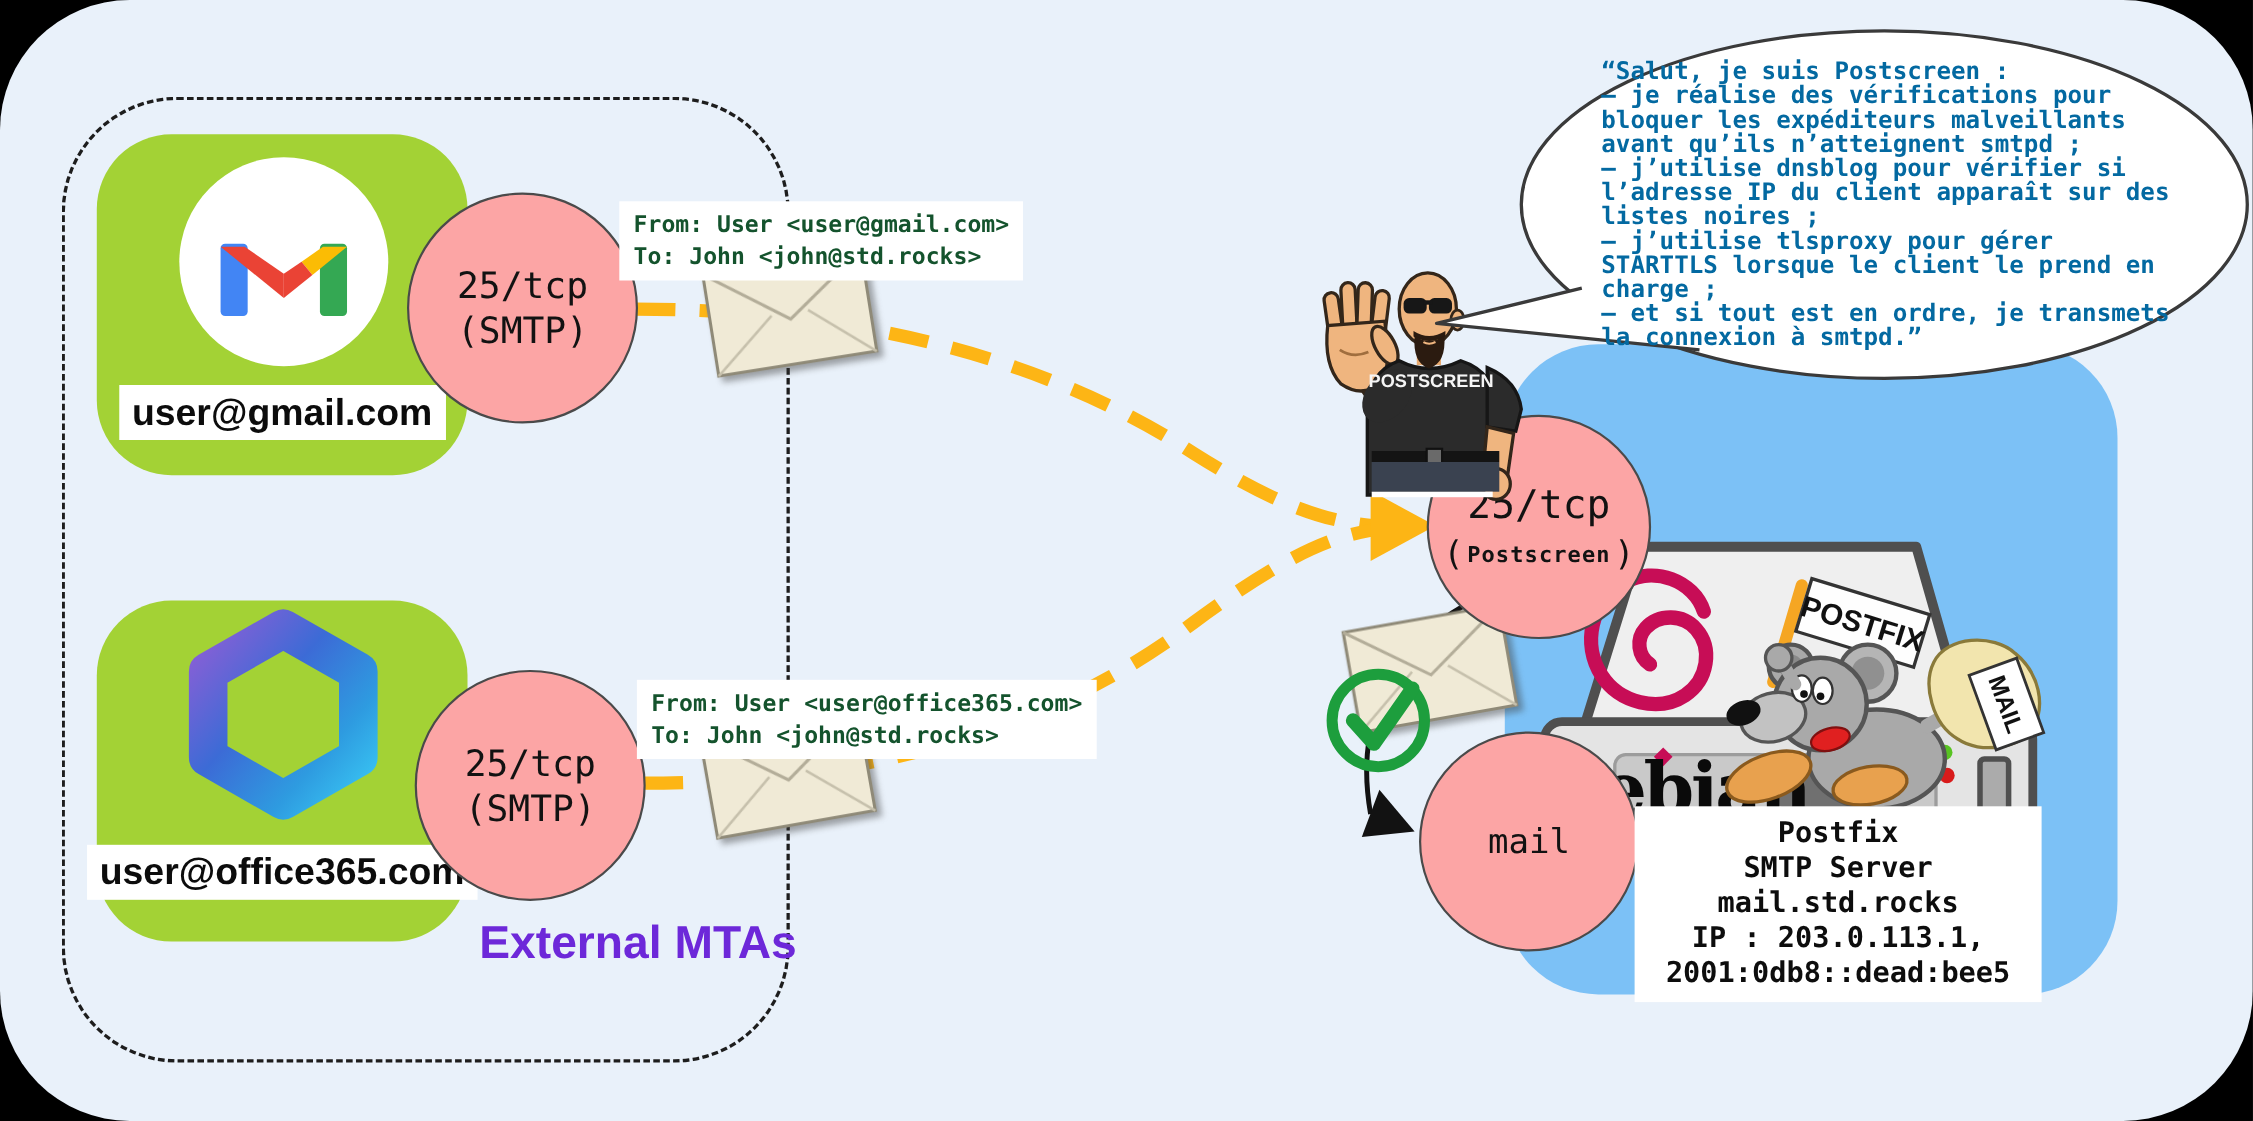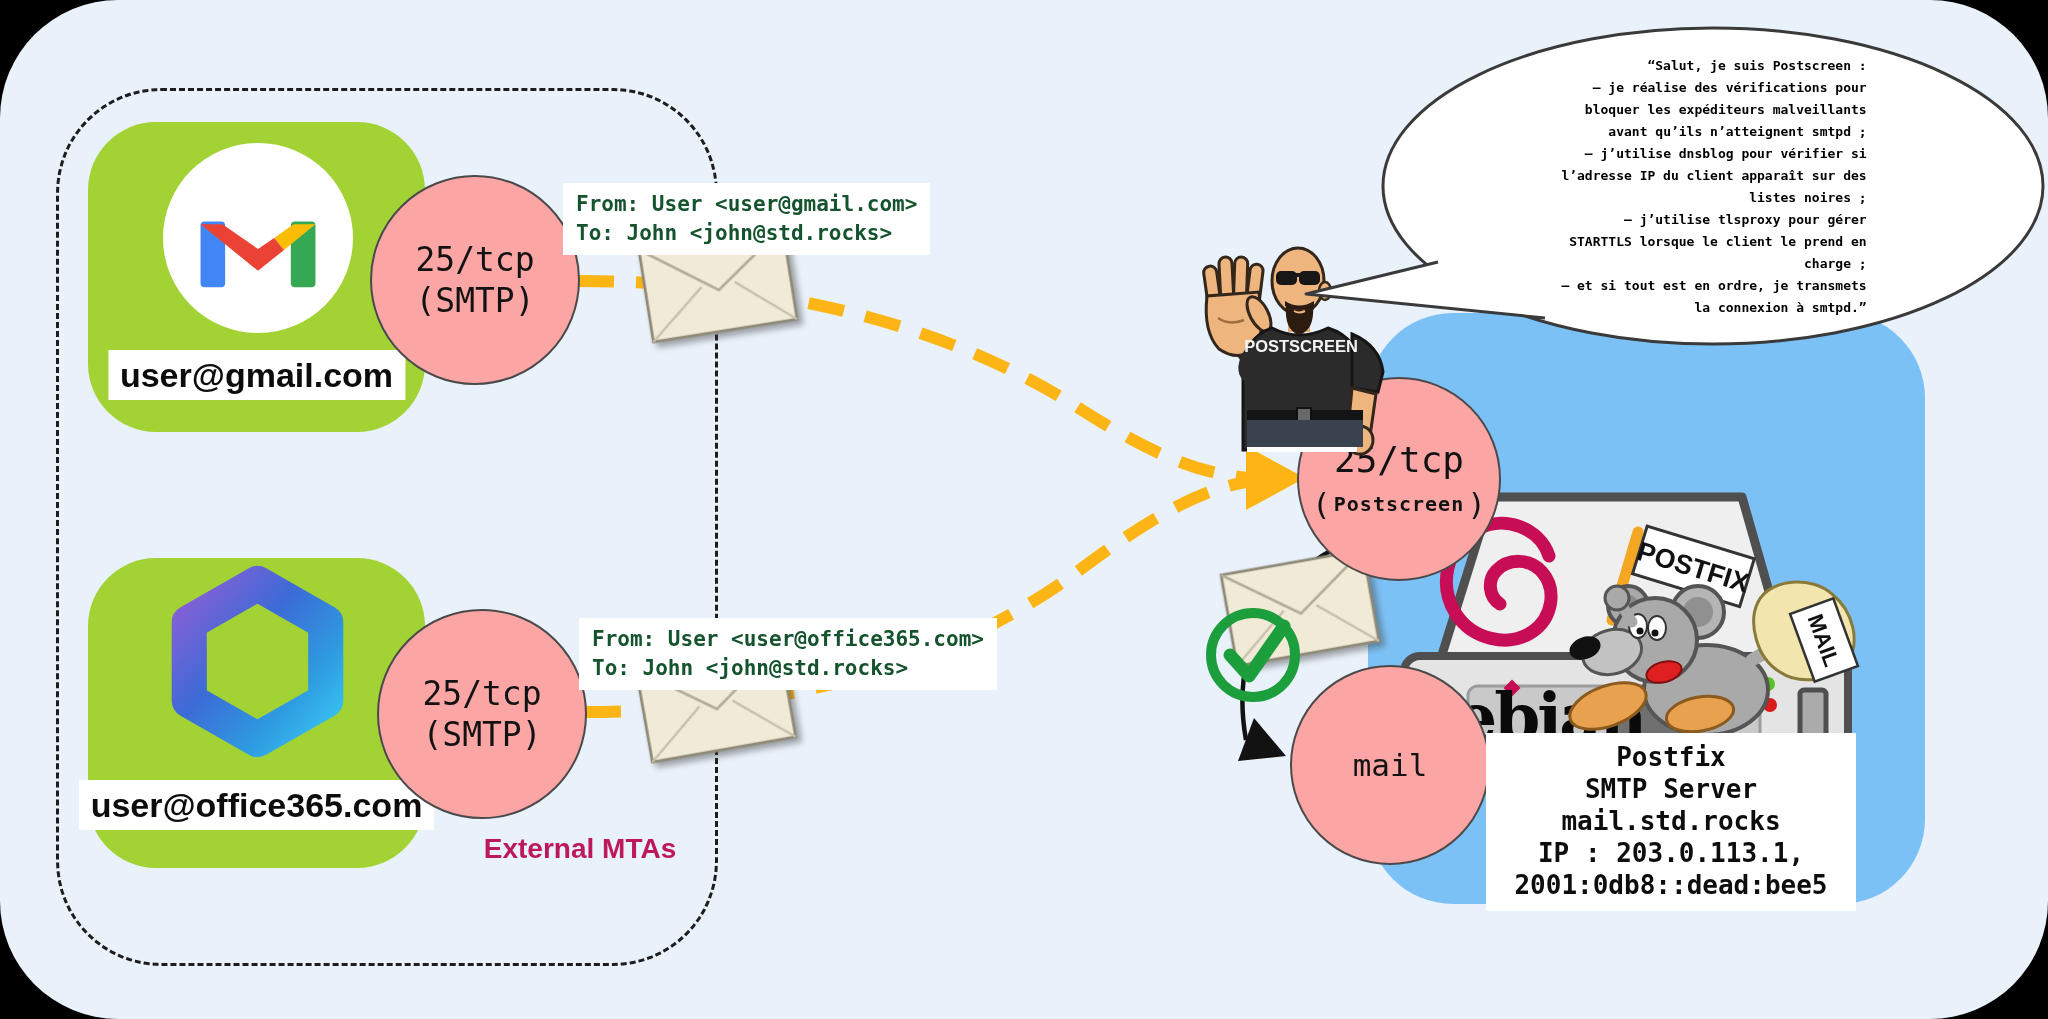--- a/index.html
+++ b/index.html
@@ -1,26 +1,26 @@
 <!DOCTYPE html>
 <html><head>
 <meta charset="utf-8">
 <style>
   html,body{margin:0;padding:0;background:#000;}
   .stage{position:relative;width:2048px;height:1019px;background:#E9F1FA;border-radius:118px;overflow:hidden;font-family:"Liberation Sans",sans-serif;}
   .abs{position:absolute;}
 
   
   .mta-container{position:absolute;left:56px;top:88px;width:656px;height:872px;border:3px dashed #1d1d1d;border-radius:105px;}
-  .external-title{position:absolute;left:330px;top:833px;width:500px;text-align:center;font-size:28px;font-weight:bold;color:#be185d;}
+  .external-title{position:absolute;left:330px;top:833px;width:500px;text-align:center;font-size:42px;font-weight:bold;color:#6d28d9;}
 
   
   .provider{position:absolute;left:88px;width:337px;height:310px;background:#A3D235;border-radius:68px;}
   .provider.gmail{top:122px;text-decoration:underline;}
-  .provider.office{top:558px;}
+  .provider.office{top:546px;}
   .gmail-disc{position:absolute;left:75px;top:21px;width:190px;height:190px;background:#fff;border-radius:50%;display:flex;align-items:center;justify-content:center;}
   .provider-label{position:absolute;left:50%;transform:translateX(-50%);background:#fff;color:#0c0c0c;font-weight:bold;font-size:34px;line-height:40px;padding:5px 12px;white-space:nowrap;}
   .provider.gmail .provider-label{top:228px;}
   .provider.office .provider-label{top:222px;}
   .office-hex{position:absolute;left:72px;top:6px;}
 
   
   .circle{position:absolute;background:#fca5a5;border:2px solid #4a4a4a;border-radius:50%;display:flex;flex-direction:column;align-items:center;justify-content:center;font-family:"DejaVu Sans Mono",monospace;color:#121212;}
   .circle .l1,.circle .l2{line-height:1.25;}
   .smtp-circle{width:206px;height:206px;font-size:33px;}
@@ -34,21 +34,21 @@
   
   .mail-label{position:absolute;background:#fff;padding:7px 13px;font-family:"DejaVu Sans Mono",monospace;font-weight:bold;font-size:21px;line-height:29px;color:#14532d;white-space:pre-line;}
 
   
   .blue-panel{position:absolute;left:1368px;top:313px;width:557px;height:591px;background:#7CC1F6;border-radius:85px;}
 
   
   .info-box{position:absolute;left:1486px;top:733px;width:362px;background:#fff;padding:8px 4px 10px 4px;text-align:center;font-family:"DejaVu Sans Mono",monospace;font-weight:bold;font-size:26px;line-height:32px;color:#0d0d0d;white-space:pre-line;}
 
   
-  .bubble-text{position:absolute;left:1408px;top:44px;width:612px;height:286px;display:flex;align-items:center;justify-content:center;text-align:right;font-family:"DejaVu Sans Mono",monospace;font-weight:bold;font-size:13px;line-height:22px;color:#000000;white-space:pre-line;}
+  .bubble-text{position:absolute;left:1408px;top:44px;width:612px;height:286px;display:flex;align-items:center;justify-content:center;text-align:left;font-family:"DejaVu Sans Mono",monospace;font-weight:bold;font-size:22px;line-height:22px;color:#0369a1;white-space:pre-line;}
 
   .envelope{filter:drop-shadow(4px 5px 3px rgba(60,60,60,.45));}
 </style>
 </head>
 <body>
 
 <div class="stage">
 
   <svg width="0" height="0" style="position:absolute">
     <defs>

